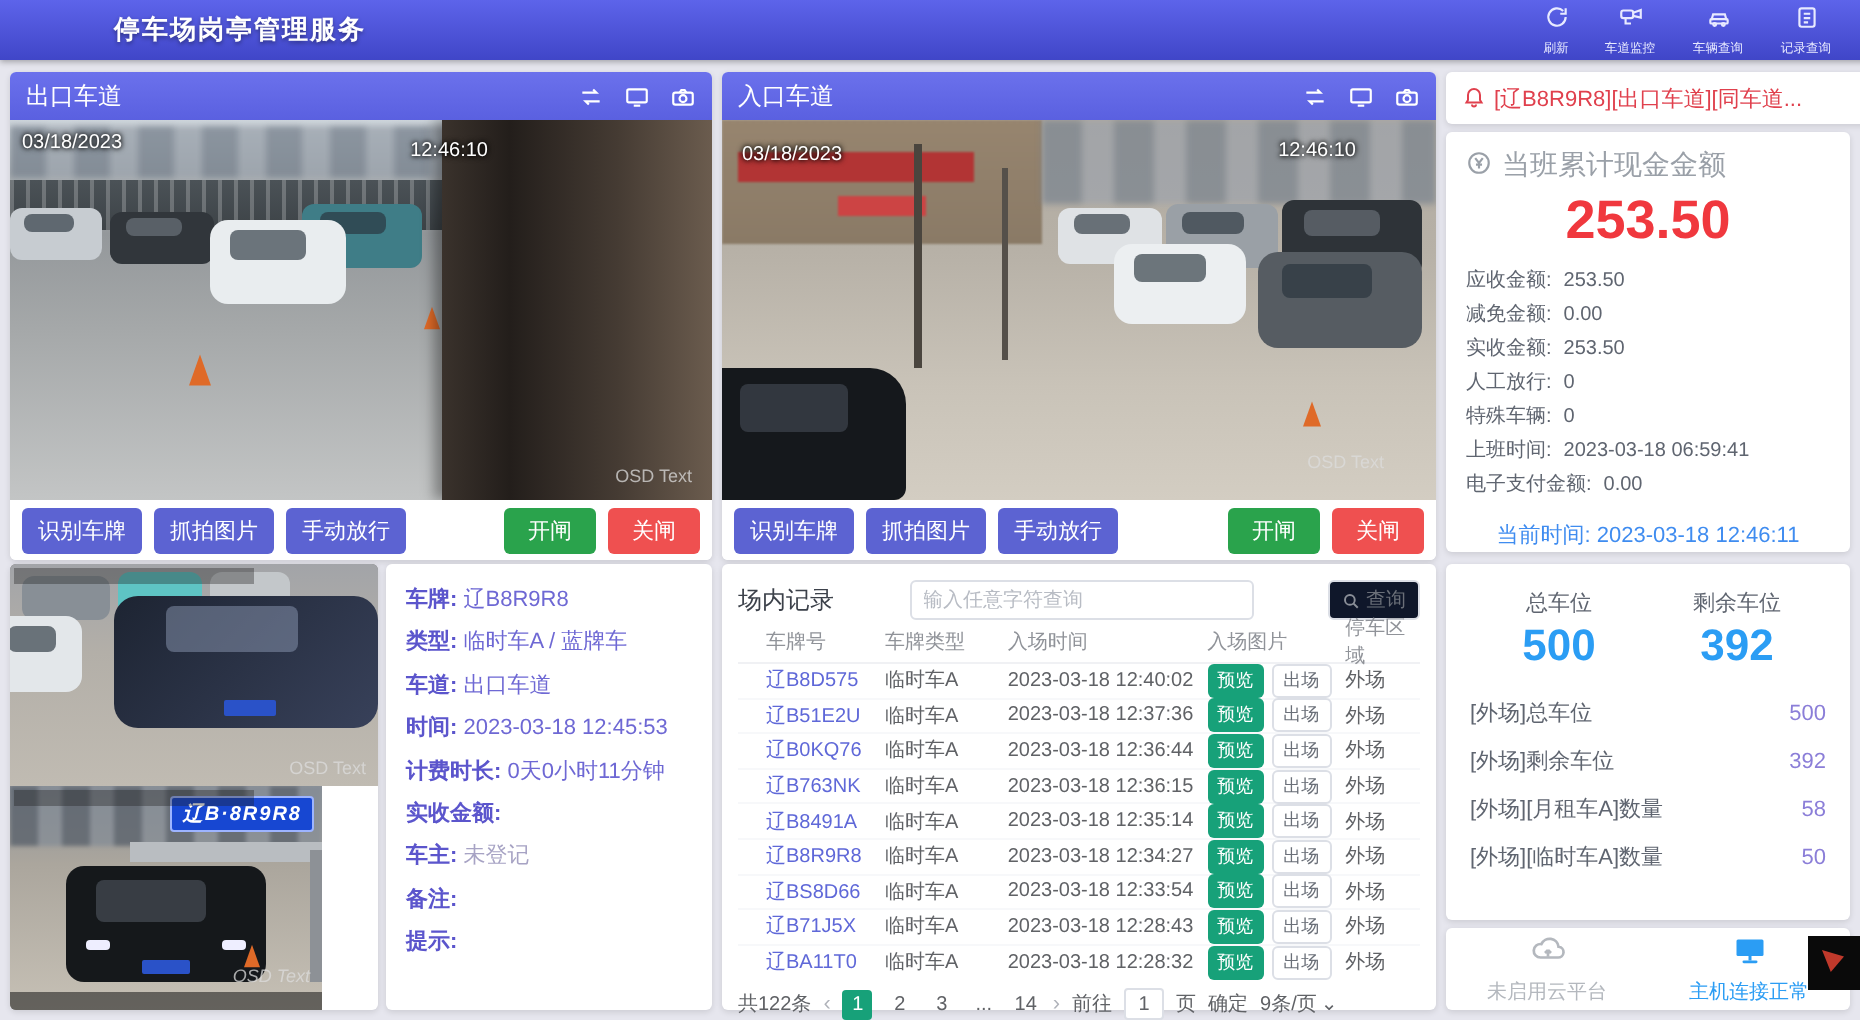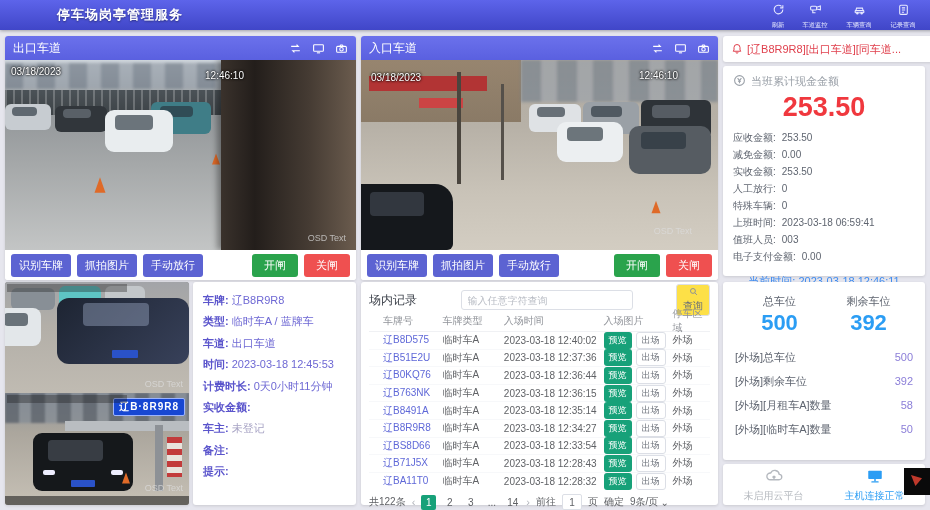--- a/index.html
+++ b/index.html
@@ -23,21 +23,21 @@
   .osd.wm{color:rgba(220,220,220,.75);text-shadow:none;font-size:9px;}
   .btnrow{height:30px;display:flex;align-items:center;gap:6px;padding:0 6px;background:#fff;border-radius:0 0 3px 3px;}
   .btn-purple{background:#5c63d2;color:#fff;font-size:11px;padding:4px 8px;border-radius:3px;border:none;cursor:pointer;}
   .btn-green{background:#2aa34c;color:#fff;font-size:11px;padding:4px 12px;border-radius:3px;border:none;cursor:pointer;}
   .btn-red{background:#ef5050;color:#fff;font-size:11px;padding:4px 12px;border-radius:3px;border:none;cursor:pointer;}
   
   .notice{display:flex;align-items:center;gap:4px;padding:0 8px;color:#e0404d;font-size:11px;white-space:nowrap;overflow:hidden;}
   .notice svg{width:12px;height:12px;flex:0 0 auto;}
   
   .shift{padding:8px 10px;box-sizing:border-box;}
-  .shift-title{display:flex;align-items:center;gap:5px;color:#9aa0a8;font-size:11px;}
+  .shift-title{display:flex;align-items:center;gap:5px;color:#9aa0a8;font-size:14px;}
   .shift-title svg{width:13px;height:13px;}
   .amount{color:#f0383e;font-size:27px;font-weight:700;text-align:center;margin:3px 0 6px;}
   .frow{display:flex;font-size:10px;color:#5f6570;line-height:17px;}
   .frow .fl{margin-right:6px;}
   .nowline{color:#3f8cf0;font-size:11px;text-align:center;margin-top:9px;}
   
   .snap{position:relative;overflow:hidden;background:#777;}
   .snapstrip{position:absolute;left:2px;top:2px;height:8px;width:120px;background:rgba(30,30,30,.35);}
   .snapbar{position:absolute;left:0;bottom:0;height:9px;width:100%;background:rgba(20,20,20,.55);}
   .plate-badge{position:absolute;right:4px;top:5px;background:#1747d2;border:1px solid #9db4ff;color:#fff;font-size:10px;font-weight:700;padding:1px 5px;border-radius:2px;letter-spacing:1px;}
@@ -46,21 +46,21 @@
   .vrow{font-size:11px;line-height:21.4px;white-space:nowrap;}
   .vrow .vl{color:#5b55cc;font-weight:700;}
   .vrow .vv{color:#6e68d4;}
   .vrow .vv.muted{color:#a7a3c4;}
   
   .rec{padding:7px 8px;box-sizing:border-box;}
   .rec-head{display:flex;align-items:center;height:22px;}
   .rec-title{font-size:12px;color:#3c414a;}
   .rec-search{margin:0 auto;width:158px;height:18px;border:1px solid #dcdfe6;border-radius:3px;font-size:10px;padding:0 6px;color:#333;font-family:"Liberation Sans",sans-serif;}
   .rec-search::placeholder{color:#b8bcc4;}
-  .rec-qbtn{display:flex;align-items:center;gap:3px;border:1px solid #dcdfe6;border-radius:3px;background:#fde047;color:#6a6f78;font-size:10px;padding:2px 6px;cursor:pointer;flex-direction:column;}
+  .rec-qbtn{display:flex;align-items:center;gap:3px;border:1px solid #dcdfe6;border-radius:3px;background:#0f172a;color:#6a6f78;font-size:10px;padding:2px 6px;cursor:pointer;}
   .rec-qbtn svg{width:9px;height:9px;}
   .thead,.trow{display:flex;align-items:center;font-size:10px;}
   .thead{height:20px;color:#909399;border-bottom:1px solid #f0f1f4;}
   .trow{height:16.6px;color:#606266;border-bottom:1px solid #f7f8fa;align-items:center;}
   .c1{width:62px;margin-left:14px;}.c2{width:64px;}.c3{width:104px;}.c4{width:72px;display:flex;gap:4px;}.c5{width:39px;}
   .plate{color:#5f68d8;cursor:pointer;}
   .tbtn-prev{background:#17a179;color:#fff;font-size:9px;padding:1px 5px;border-radius:3px;border:none;cursor:pointer;}
   .tbtn-exit{background:#fff;color:#6a6f78;font-size:9px;padding:1px 5px;border-radius:3px;border:1px solid #dcdfe6;cursor:pointer;}
   .pager{display:flex;align-items:center;gap:6px;font-size:10px;color:#606266;margin-top:5px;}
   .pg{min-width:15px;height:15px;line-height:15px;text-align:center;border-radius:2px;cursor:pointer;}
@@ -293,24 +293,20 @@
     </div>
   <div class="frow">
       <span class="fl">特殊车辆:</span>
       <span>0</span>
     </div>
   <div class="frow">
       <span class="fl">上班时间:</span>
       <span>2023-03-18 06:59:41</span>
     </div>
   <div class="frow">
-      <span class="fl">值班人员:</span>
-      <span>003</span>
-    </div>
-  <div class="frow">
       <span class="fl">电子支付金额:</span>
       <span>0.00</span>
     </div>
   <div class="nowline">
     <span>当前时间:</span>
     <span>2023-03-18 12:46:11</span>
   </div>
 </div>
 
 <div class="card" style="left:5px;top:282px;width:184px;height:223px;overflow:hidden;">
@@ -322,21 +318,21 @@
     <div class="car" style="left:-8px;top:26px;width:44px;height:38px;background:#e3e7ea;border-radius:8px;">
         <div class="win"></div>
       </div>
     <div class="car" style="left:52px;top:16px;width:132px;height:66px;background:linear-gradient(135deg,#1d2432,#38415a);border-radius:12px;">
       <div class="win" style="left:20%;top:8%;width:50%;height:34%;background:rgba(150,165,190,.45);"></div>
       <div class="abs" style="left:42%;bottom:6px;width:26px;height:8px;background:#2a52c8;border-radius:1px;"></div>
     </div>
     <div class="snapstrip"></div>
     <div class="osd wm" style="right:6px;bottom:4px;">OSD Text</div>
   </div>
-  <div class="snap" style="width:184px;height:112px;">
+  <div class="snap" style="width:156px;height:112px;font-style:italic;">
     <div class="abs" style="inset:0;background:linear-gradient(180deg,#8e939a 0%,#aba69d 35%,#c6c0b5 100%);"></div>
     <div class="abs" style="left:0;top:0;width:100%;height:30px;background:repeating-linear-gradient(90deg,rgba(90,98,108,.8) 0 14px,rgba(130,138,148,.7) 14px 26px);filter:blur(1px);"></div>
     <div class="abs" style="left:60px;top:28px;width:124px;height:10px;background:#b9bdc1;"></div>
     <div class="car" style="left:28px;top:40px;width:100px;height:58px;background:#15181b;border-radius:9px;">
       <div class="win" style="background:rgba(140,150,165,.3);"></div>
       <div class="abs" style="left:10px;bottom:16px;width:12px;height:5px;background:#eef;border-radius:2px;"></div>
       <div class="abs" style="right:10px;bottom:16px;width:12px;height:5px;background:#eef;border-radius:2px;"></div>
       <div class="abs" style="left:38px;bottom:4px;width:24px;height:7px;background:#2a52c8;border-radius:1px;"></div>
     </div>
     <div class="abs" style="left:150px;top:32px;width:8px;height:66px;background:#8d9196;"></div>

